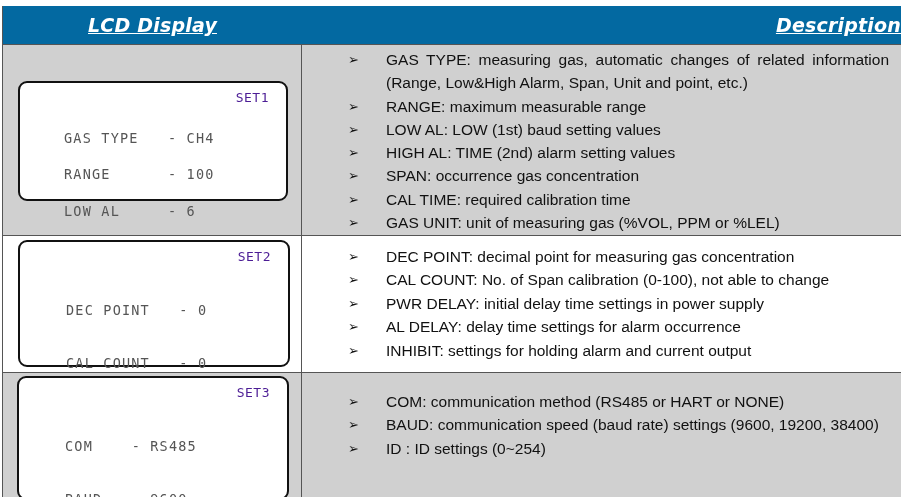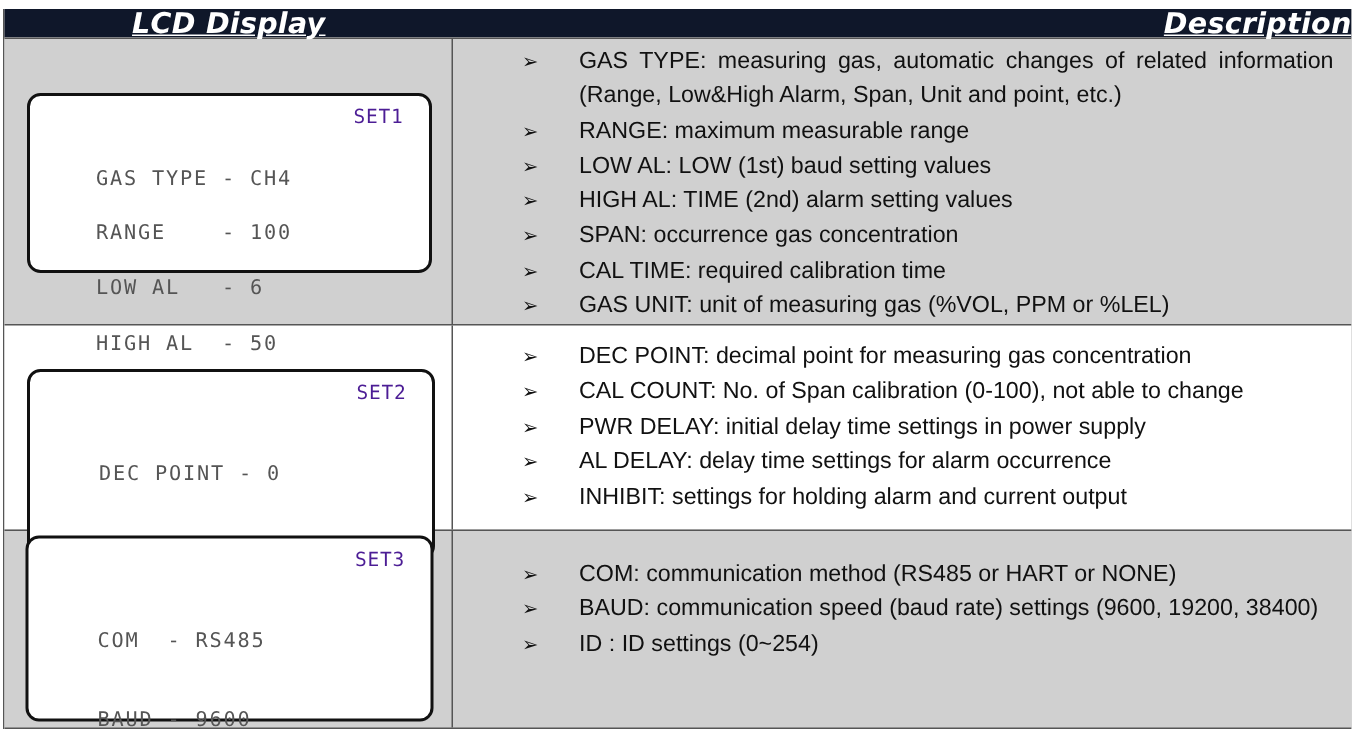--- a/index.html
+++ b/index.html
@@ -1,30 +1,30 @@
 <!DOCTYPE html>
 <html><head>
 <meta charset="utf-8">
 <style>
   html, body { margin: 0; padding: 0; background: #ffffff; }
   body { width: 901px; height: 497px; position: relative; overflow: hidden; font-family: "Liberation Sans", sans-serif; }
   .table { position: absolute; left: 2px; top: 6px; width: 898px; border-left: 1px solid #555; border-right: 1px solid #555; }
-  .hdr { display: flex; height: 19px; background: #0f172a; color: #fff; }
+  .hdr { display: flex; height: 38px; background: #0369a1; color: #fff; }
   .hdr .c1 { width: 299px; display: flex; align-items: center; justify-content: center; }
   .hdr .c2 { flex: 1; display: flex; align-items: center; justify-content: flex-end; }
   .hdr span { font-weight: bold; font-style: italic; text-decoration: underline; font-size: 19px; font-family: "DejaVu Sans", sans-serif; letter-spacing: 0.2px; }
   .row { display: flex; border-top: 1px solid #555; }
   .row.gray { background: #d0d0d0; }
   .row.white { background: #ffffff; }
   .row .left { width: 298px; border-right: 1px solid #555; position: relative; }
   .row .right { flex: 1; position: relative; }
   .lcd { position: absolute; background: #fff; border: 2px solid #111; border-radius: 9px; box-sizing: border-box; }
   .lcd .set { position: absolute; right: 17px; top: 7px; font-family: "DejaVu Sans Mono", monospace; font-size: 13px; color: #4c1d95; letter-spacing: 0.5px; }
   .lcd .lines { position: absolute; left: 44px; font-family: "DejaVu Sans Mono", monospace; font-size: 13.5px; color: #555; letter-spacing: 1.2px; white-space: pre; }
-  .lcd .line { display: flex; }
+  .lcd .line { display: flex; gap: 20px; }
   .lcd .k { display: inline-block; }
   .lcd .v { display: inline-block; }
   ul.desc { list-style: none; margin: 0; padding: 0; position: absolute; left: 46px; right: 12px; font-size: 15.5px; color: #111; }
   ul.desc li { position: relative; padding-left: 38px; text-align: justify; }
   ul.desc li .arrow { position: absolute; left: 0; top: 0; font-size: 13px; }
   ul.desc li .txt { display: block; }
 </style>
 </head>
 <body>
 
@@ -82,21 +82,21 @@
         <li>
             <span class="arrow">➢</span>
             <span class="txt">GAS UNIT: unit of measuring gas (%VOL, PPM or %LEL)</span>
           </li>
       </ul>
     </div>
   </div>
 
   <div class="row white" style="height:136px">
     <div class="left">
-      <div class="lcd" style="left:15px; top:4px; width:272px; height:127px;margin-top:25px;">
+      <div class="lcd" style="left:15px; top:4px; width:272px; height:127px;">
         <div class="set">SET2</div>
         <div class="lines" style="top:24px; left:46px; line-height:17.8px;">
           <div class="line"><span class="k">DEC POINT </span><span class="v">- 0</span></div>
           <div class="line"><span class="k">CAL COUNT </span><span class="v">- 0</span></div>
           <div class="line"><span class="k">PWR DELAY</span><span class="v">- 30</span></div>
           <div class="line"><span class="k">AL DELAY  </span><span class="v">- 0</span></div>
           
         </div>
       </div>
     </div>

